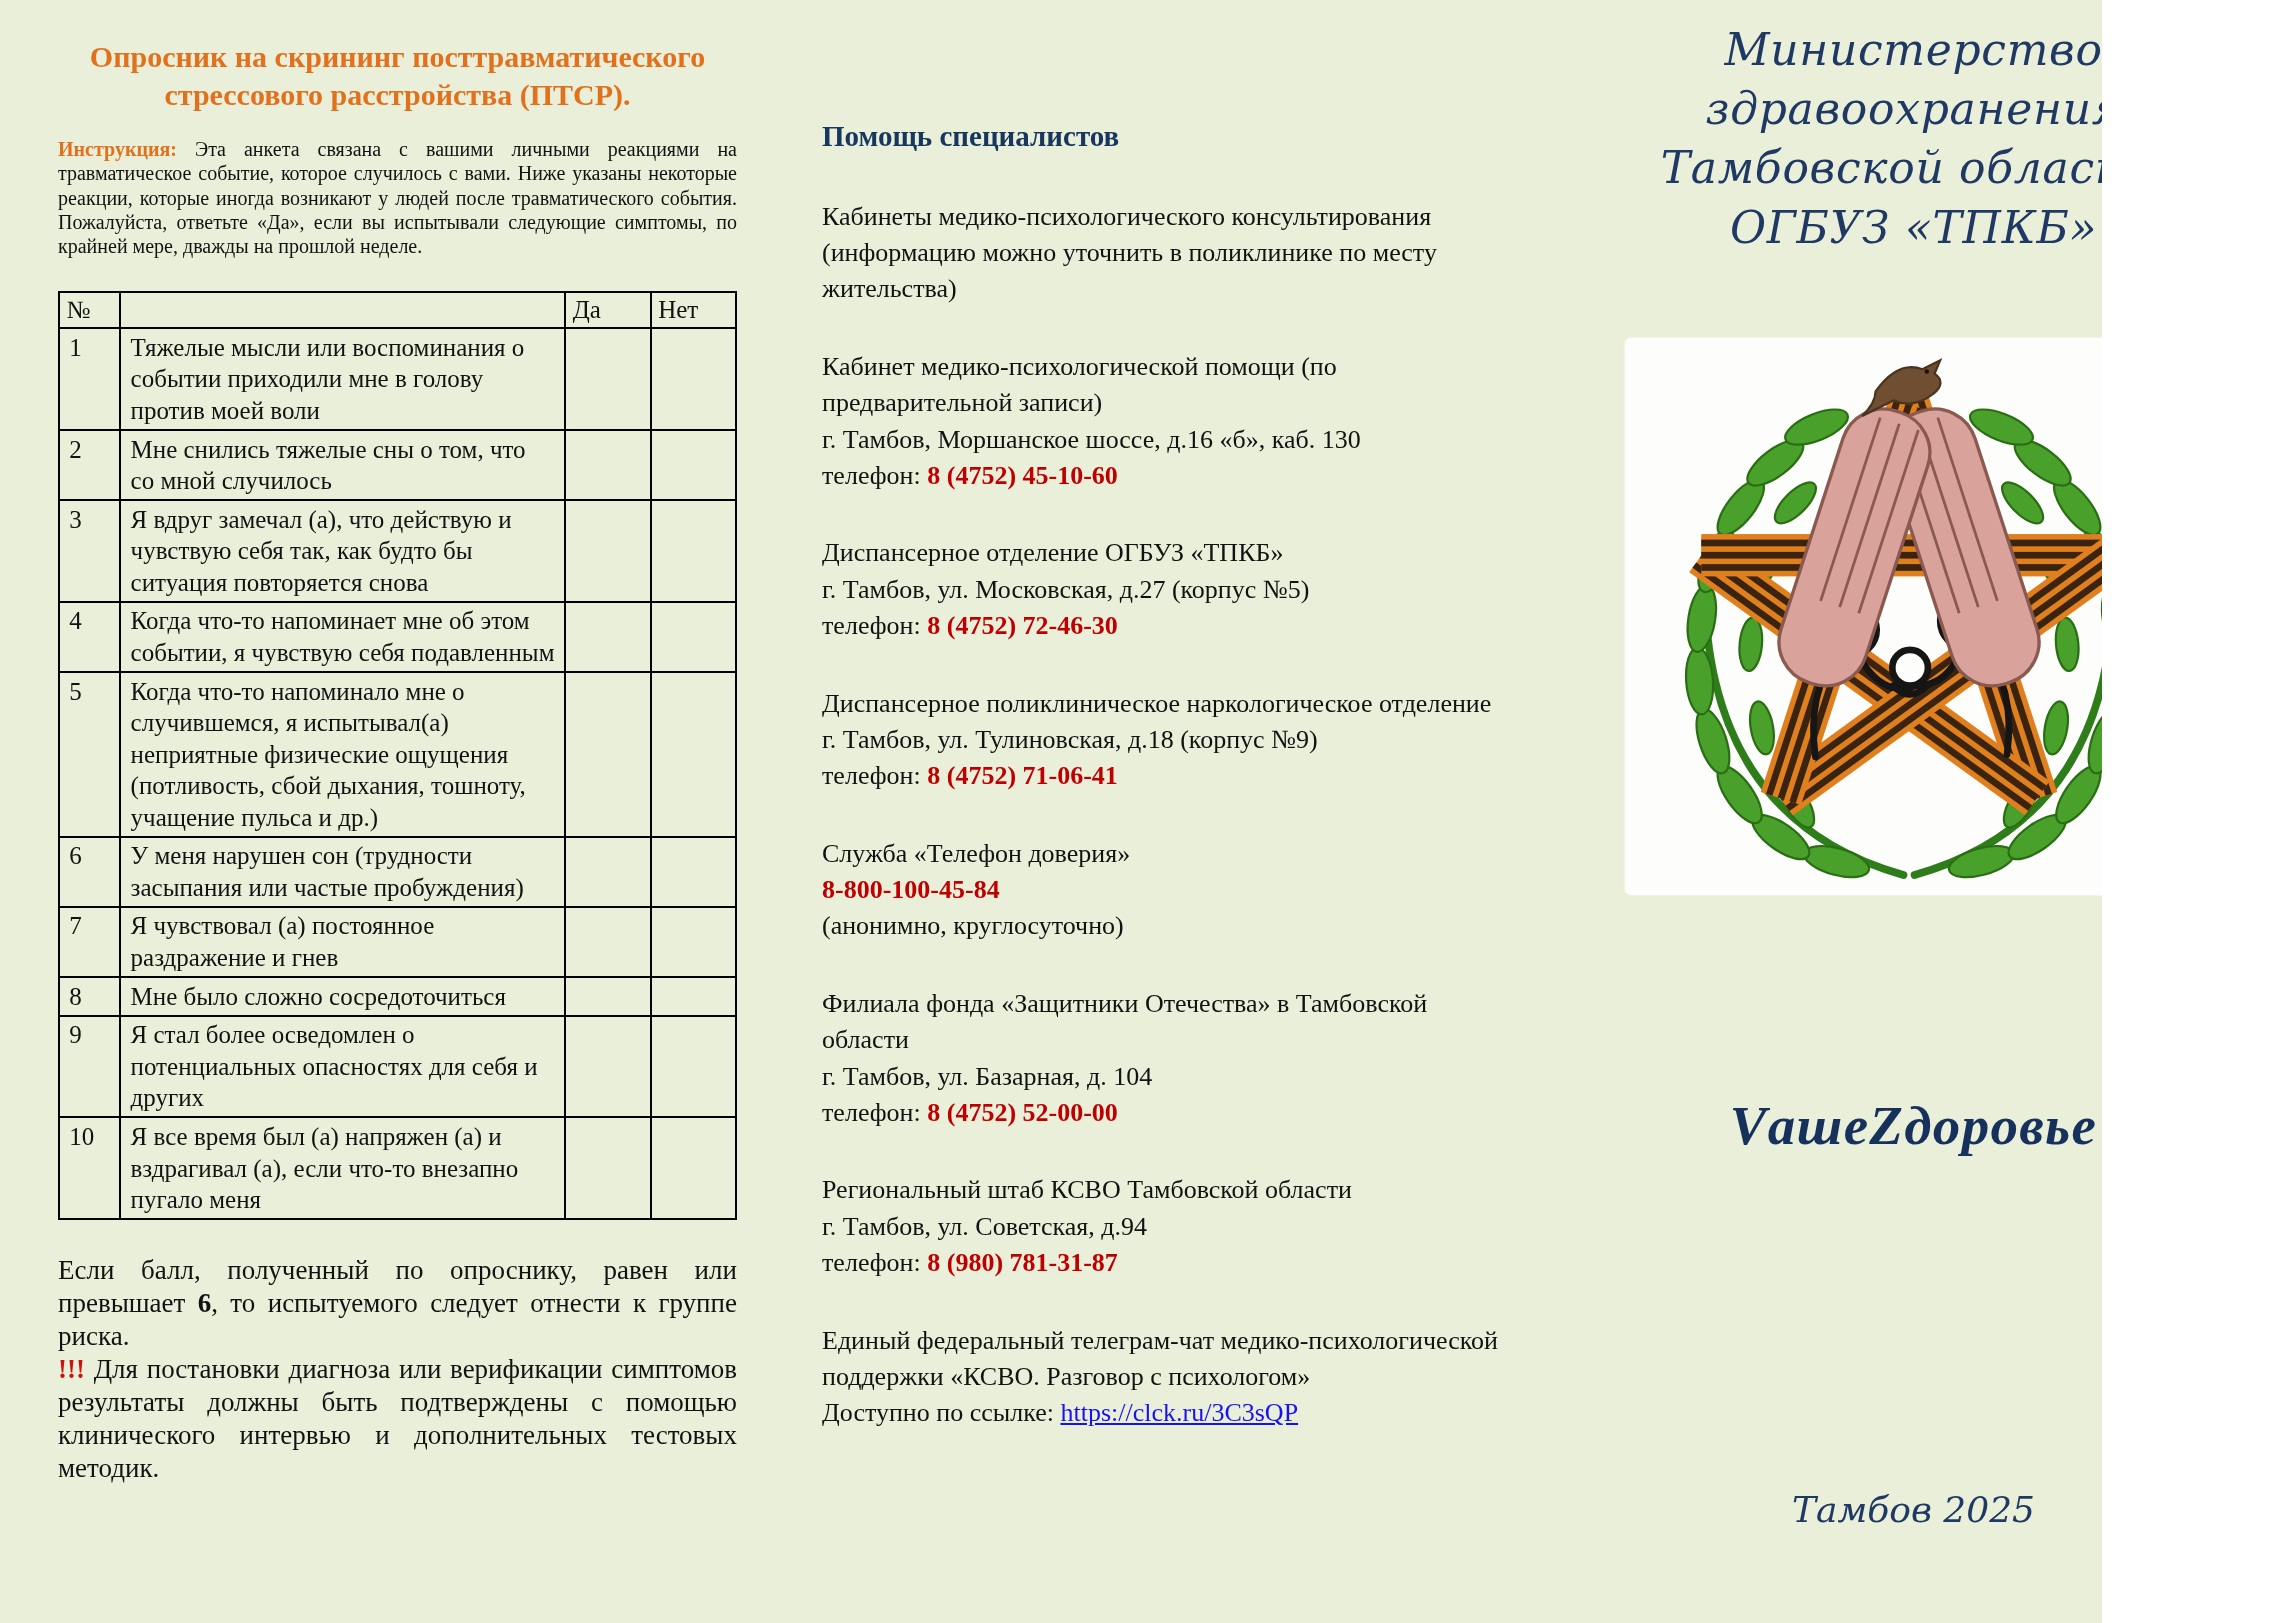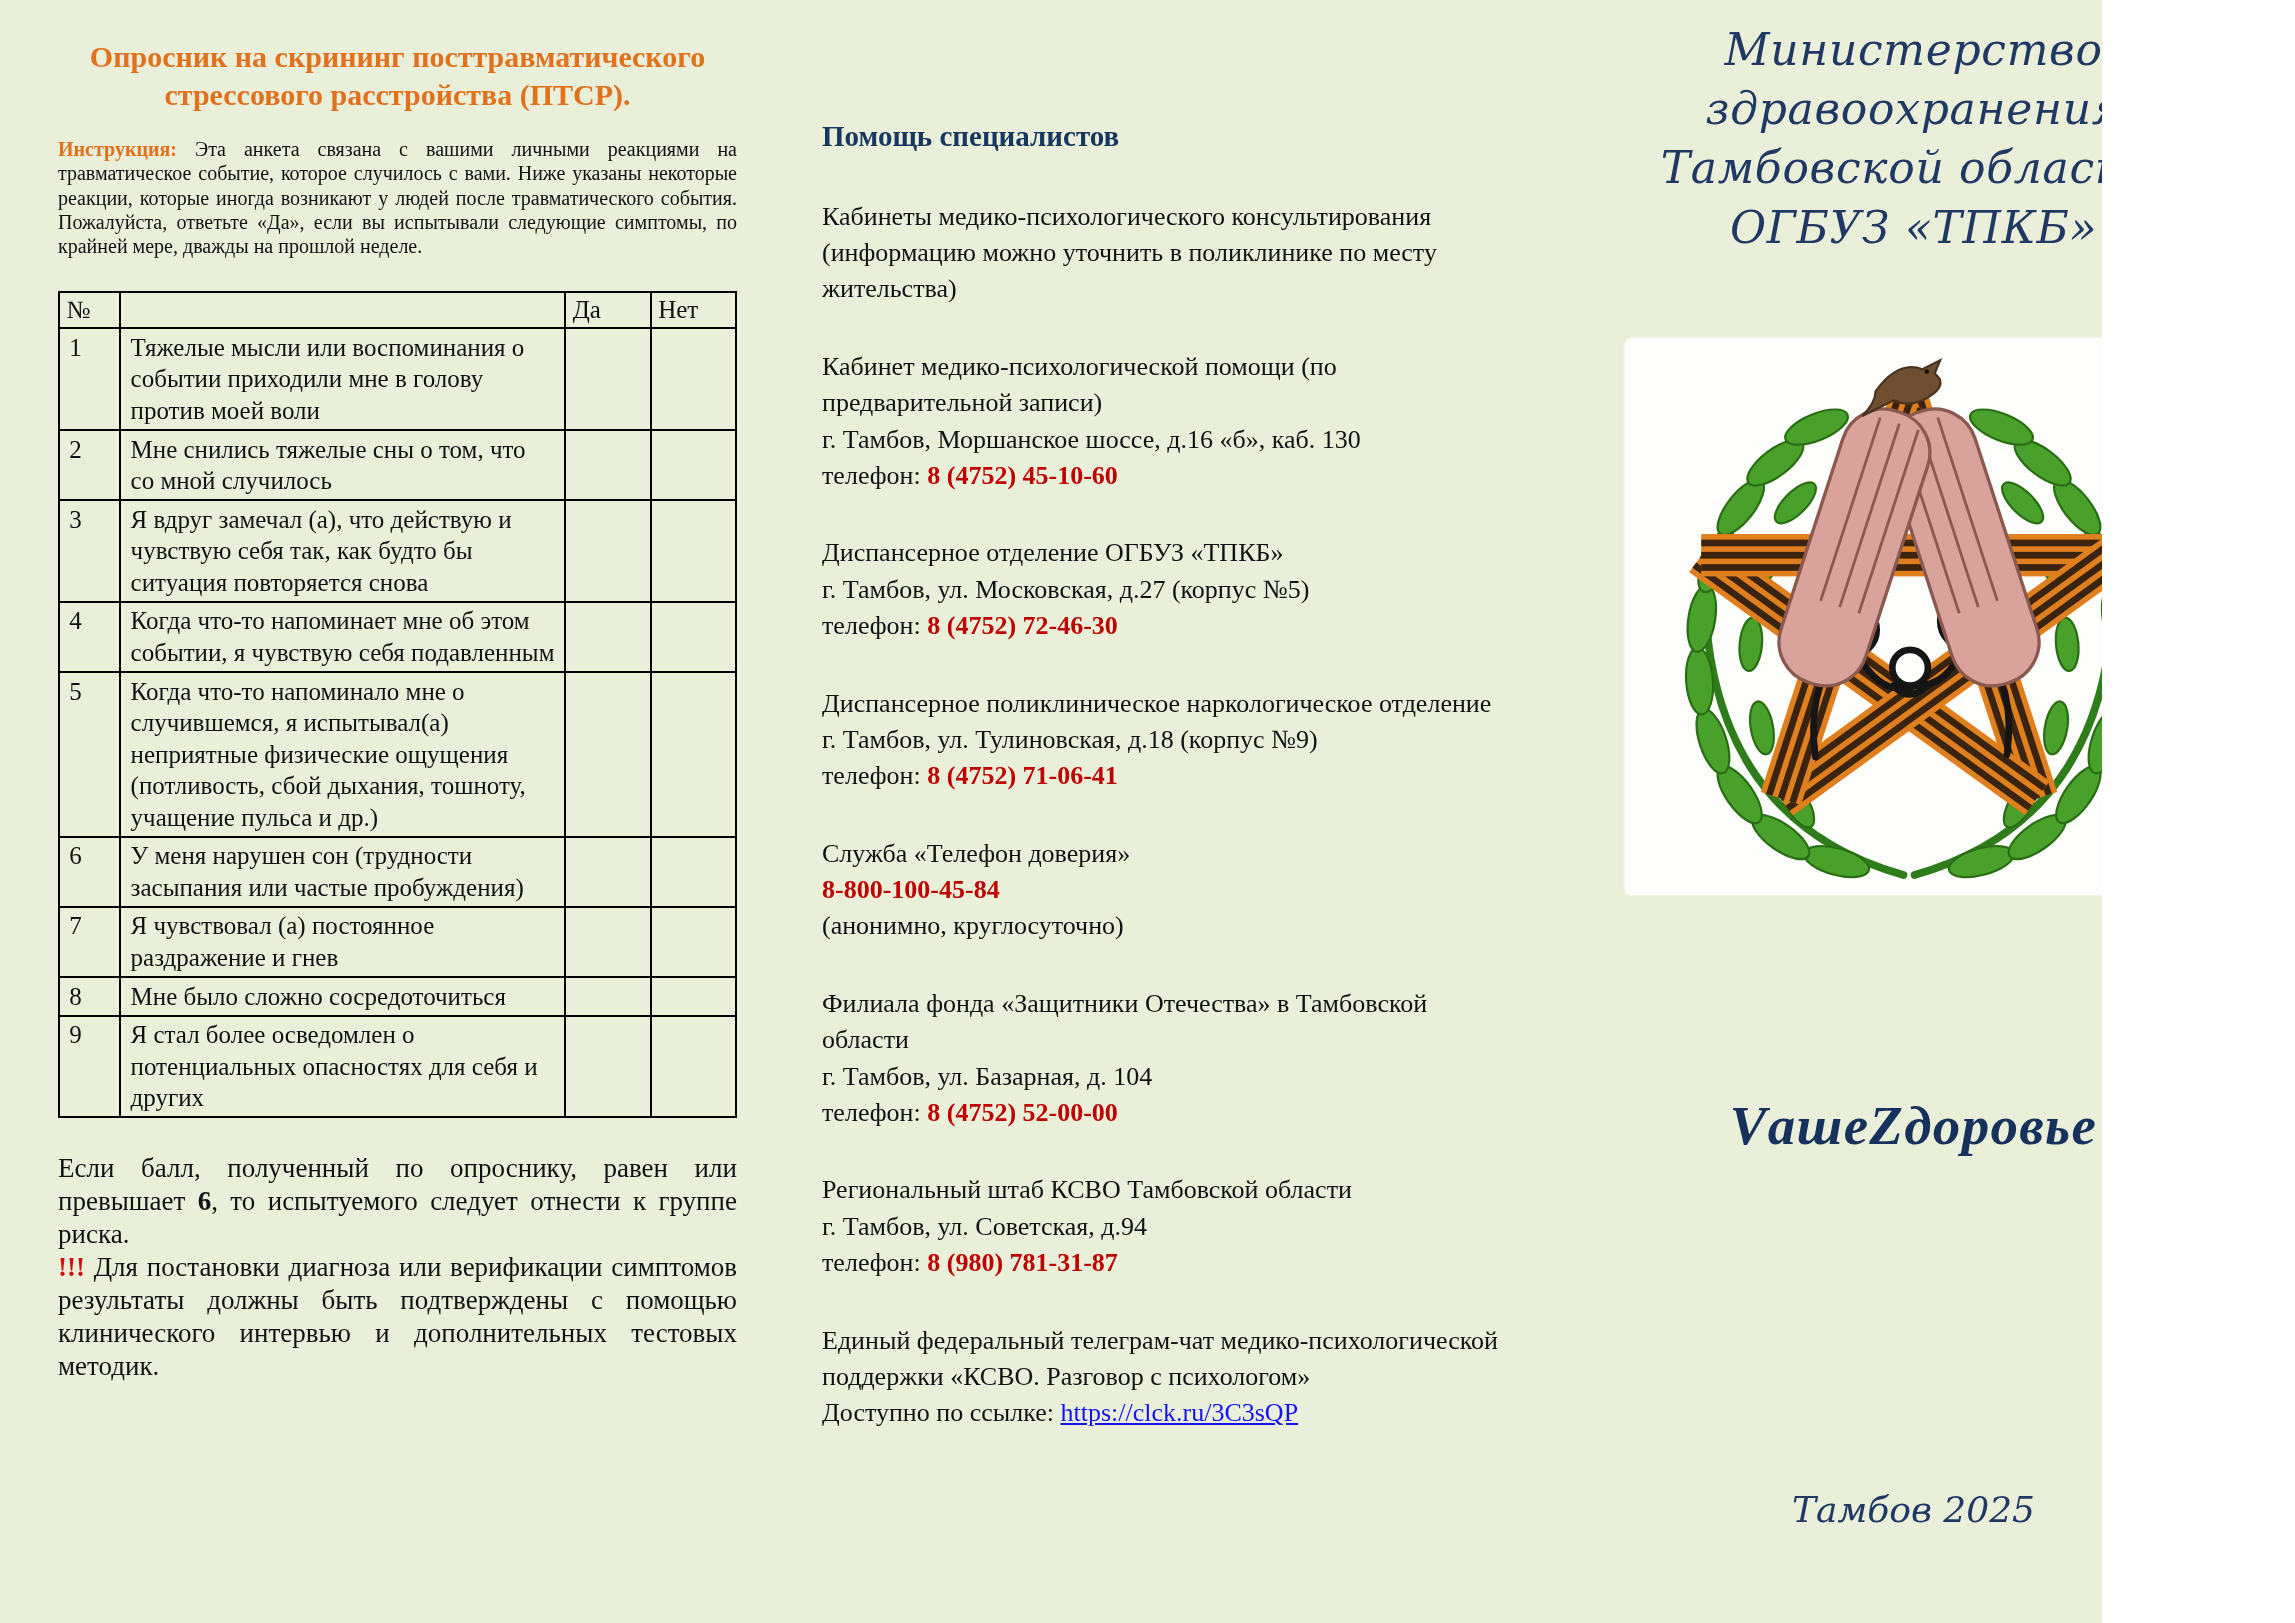--- a/index.html
+++ b/index.html
@@ -135,20 +135,26 @@
       </tr>
       <tr>
         <td class="cnum">8</td>
         <td class="cq">Мне было сложно сосредоточиться</td>
         <td class="cyes"></td>
         <td class="cno"></td>
       </tr>
       <tr>
         <td class="cnum">9</td>
         <td class="cq">Я стал более осведомлен о потенциальных опасностях для себя и других</td>
+        <td class="cyes"></td>
+        <td class="cno"></td>
+      </tr>
+      <tr>
+        <td class="cnum">10</td>
+        <td class="cq">Я все время был (а) напряжен (а) и вздрагивал (а), если что-то внезапно пугало меня</td>
         <td class="cyes"></td>
         <td class="cno"></td>
       </tr>
     </tbody>
       </table>
 
     <p class="note"><span>Если балл, полученный по опроснику, равен или превышает </span><span class="bold6">6</span><span>, то испытуемого следует отнести к группе риска.</span><br>
       <span class="warn">!!!</span><span> Для постановки диагноза или верификации симптомов результаты должны быть подтверждены с помощью клинического интервью и дополнительных тестовых методик.</span></p>
   </div>
 

